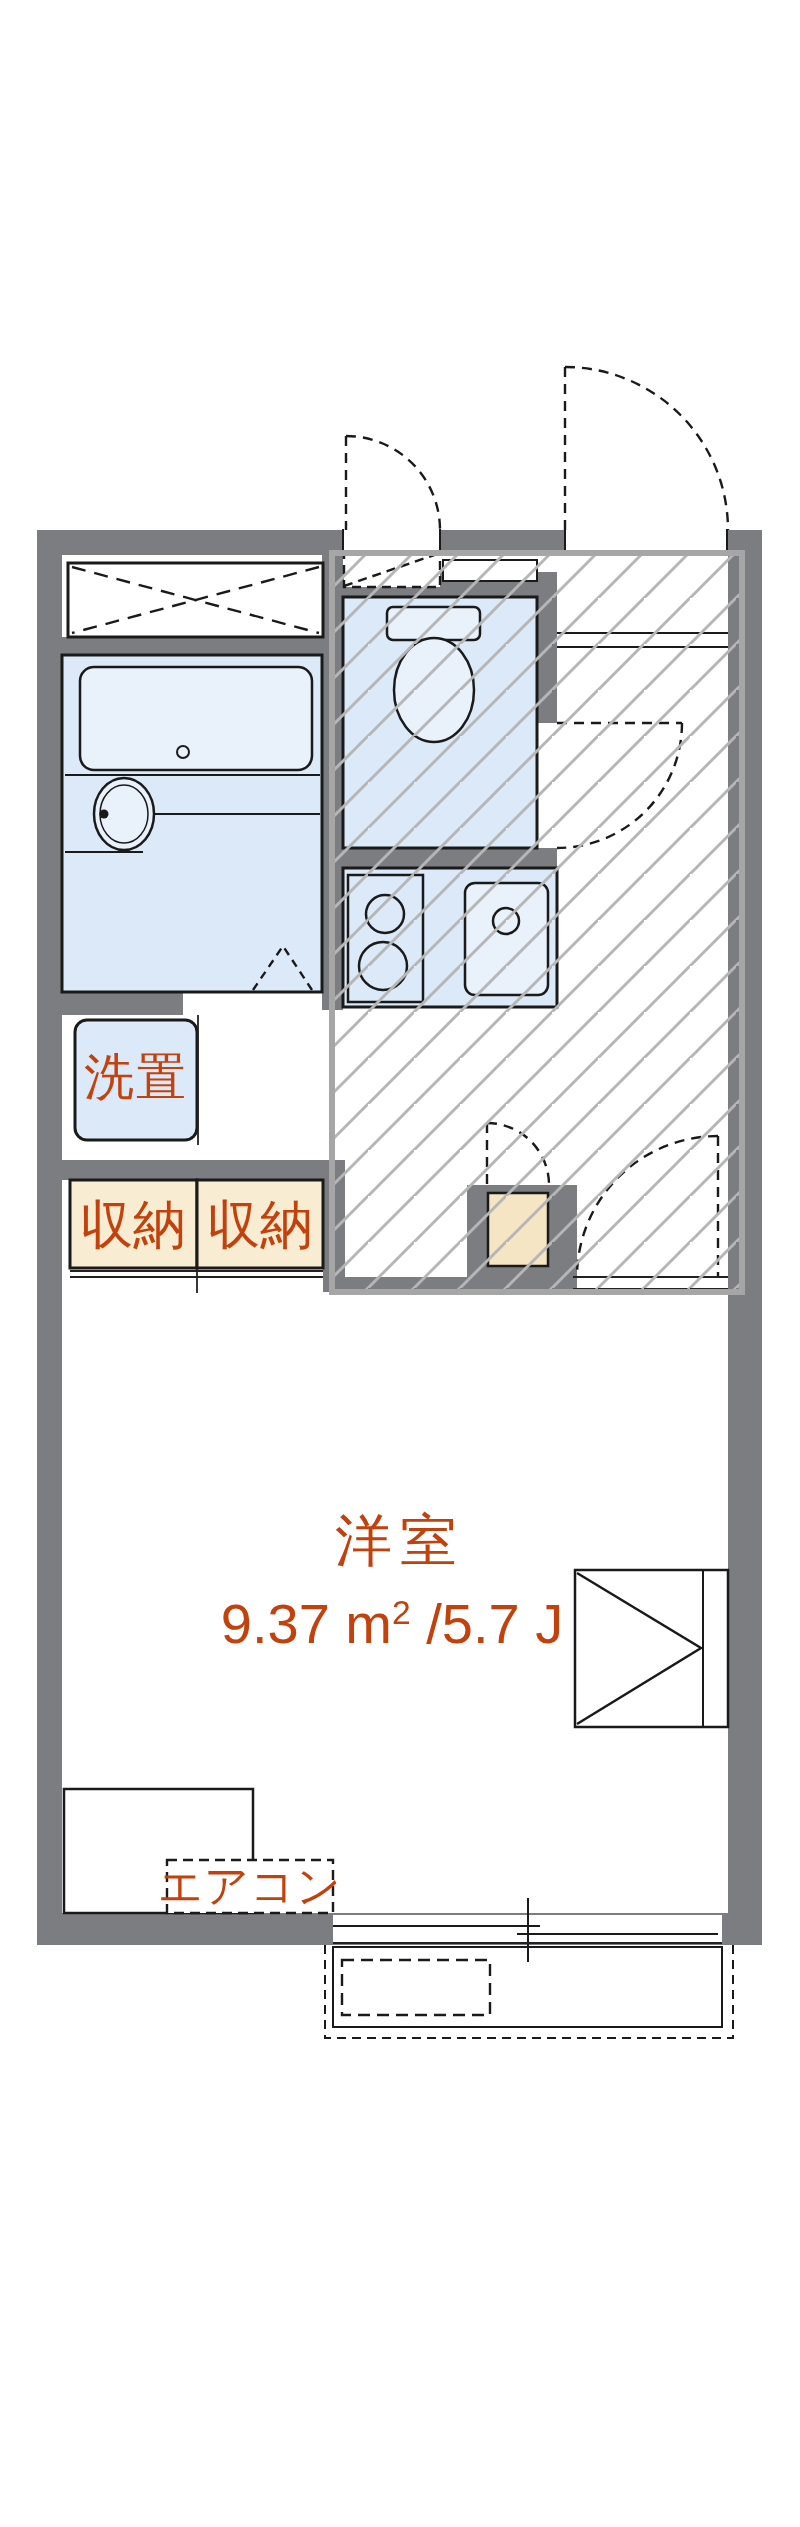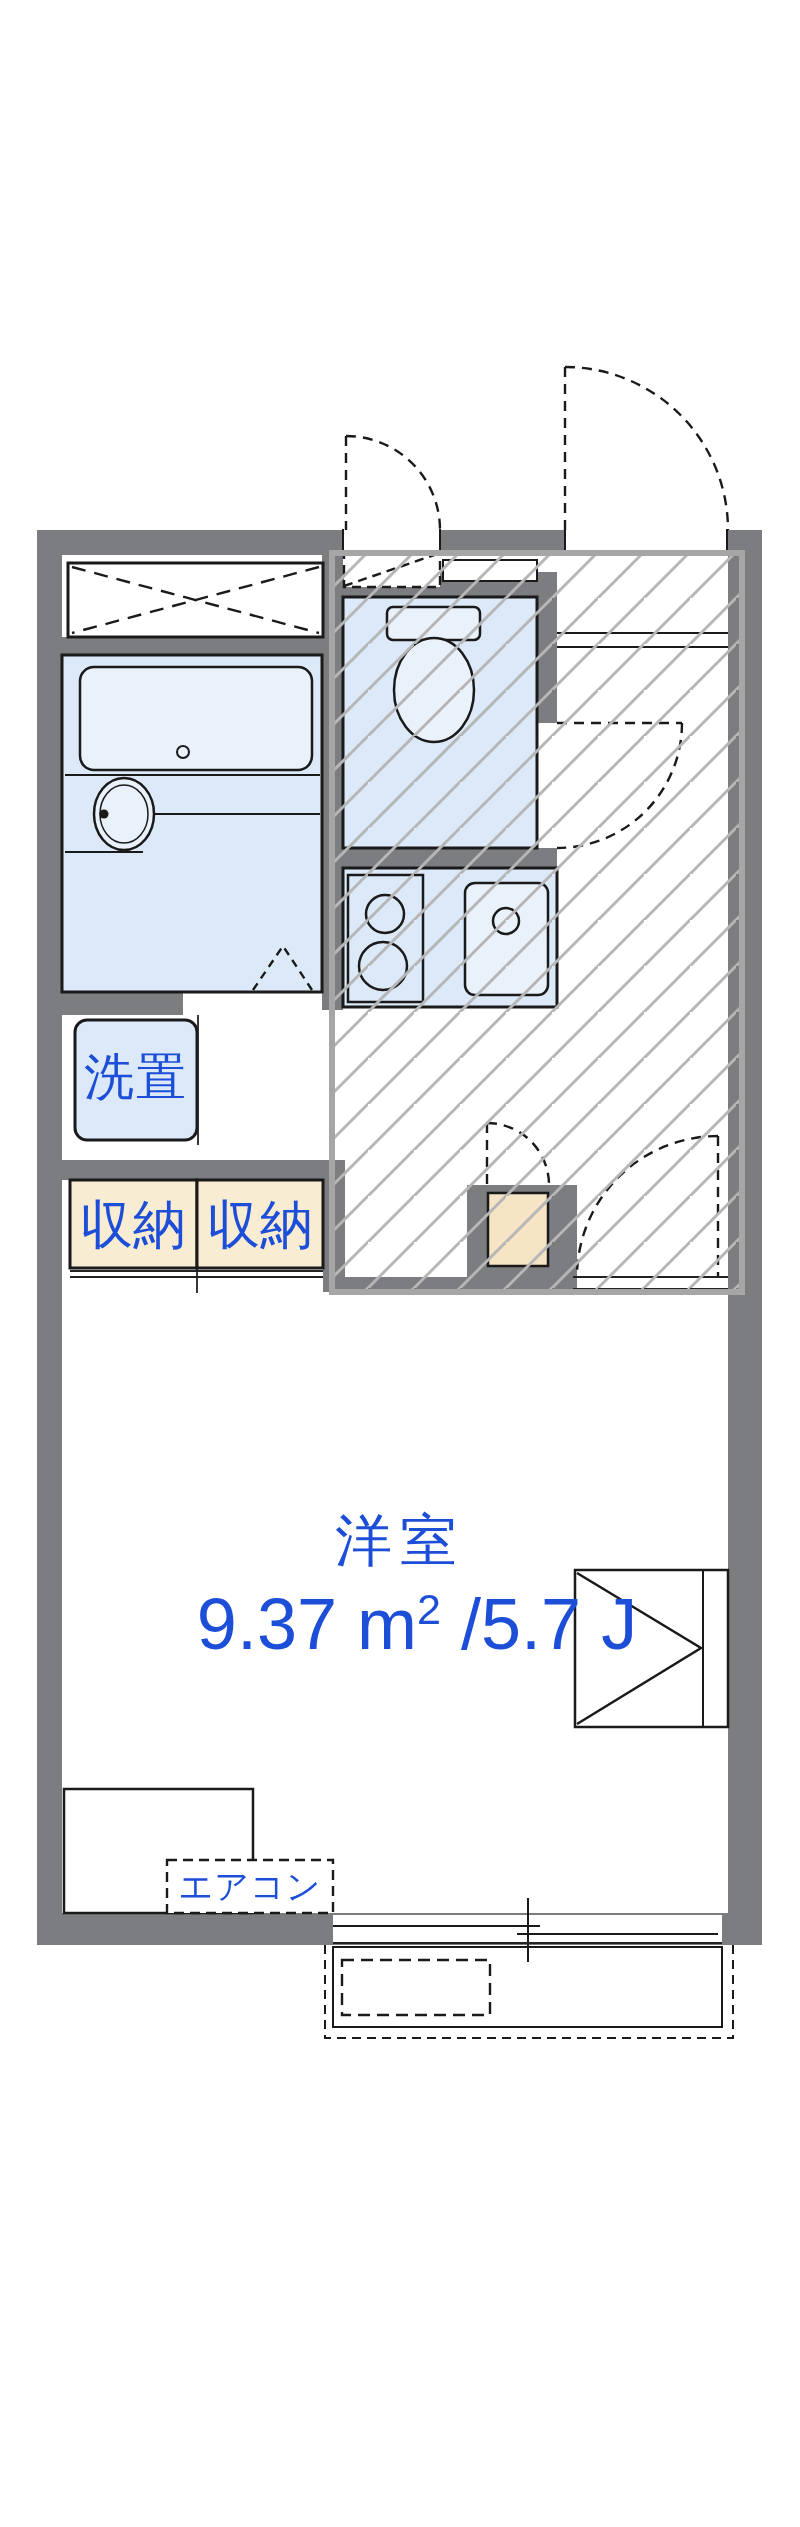--- a/index.html
+++ b/index.html
@@ -10,28 +10,28 @@
   .stage{position:relative;width:800px;height:2527px;background:#fff;overflow:hidden;
          font-family:"Liberation Sans","DejaVu Sans",sans-serif;}
   .stage svg{position:absolute;left:0;top:0;}
   .wall{fill:var(--wall);stroke:none;}
   .cut{fill:#ffffff;stroke:none;}
   .room{fill:var(--room);stroke:var(--line);stroke-width:3;}
   .fix{fill:var(--fix);stroke:var(--line);stroke-width:2.5;}
   .ln{stroke:var(--line);stroke-width:2;fill:none;}
   .dash{stroke:var(--line);stroke-width:2.4;fill:none;stroke-dasharray:10 7;}
   .whitebox{fill:#ffffff;stroke:var(--line);stroke-width:2.5;}
-  .label{position:absolute;transform:translate(-50%,-50%);color:#1d4ed8;white-space:nowrap;
+  .label{position:absolute;transform:translate(-50%,-50%);color:#c2410c;white-space:nowrap;
          text-align:center;line-height:1;}
   .lbl-laundry{font-size:50px;letter-spacing:2px;}
   .lbl-storage{font-size:53px;}
   .lbl-room{font-size:57px;letter-spacing:8px;}
-  .lbl-area{font-size:72px;margin-left:25px;}
+  .lbl-area{font-size:56px;}
   .lbl-area sup{font-size:60%;vertical-align:super;}
-  .lbl-aircon{font-size:34px;letter-spacing:1px;}
+  .lbl-aircon{font-size:44px;letter-spacing:1px;}
 </style>
 </head>
 <body>
 
 <div class="stage">
 <svg width="800" height="2527" viewBox="0 0 800 2527">
   <defs>
     <pattern id="hatch" width="46" height="46" patternUnits="userSpaceOnUse">
       <path d="M -10 56 L 56 -10" stroke="var(--hatch)" stroke-width="3" fill="none"></path>
       <path d="M 13 79 L 79 13" stroke="var(--hatch)" stroke-width="3" fill="none"></path>

